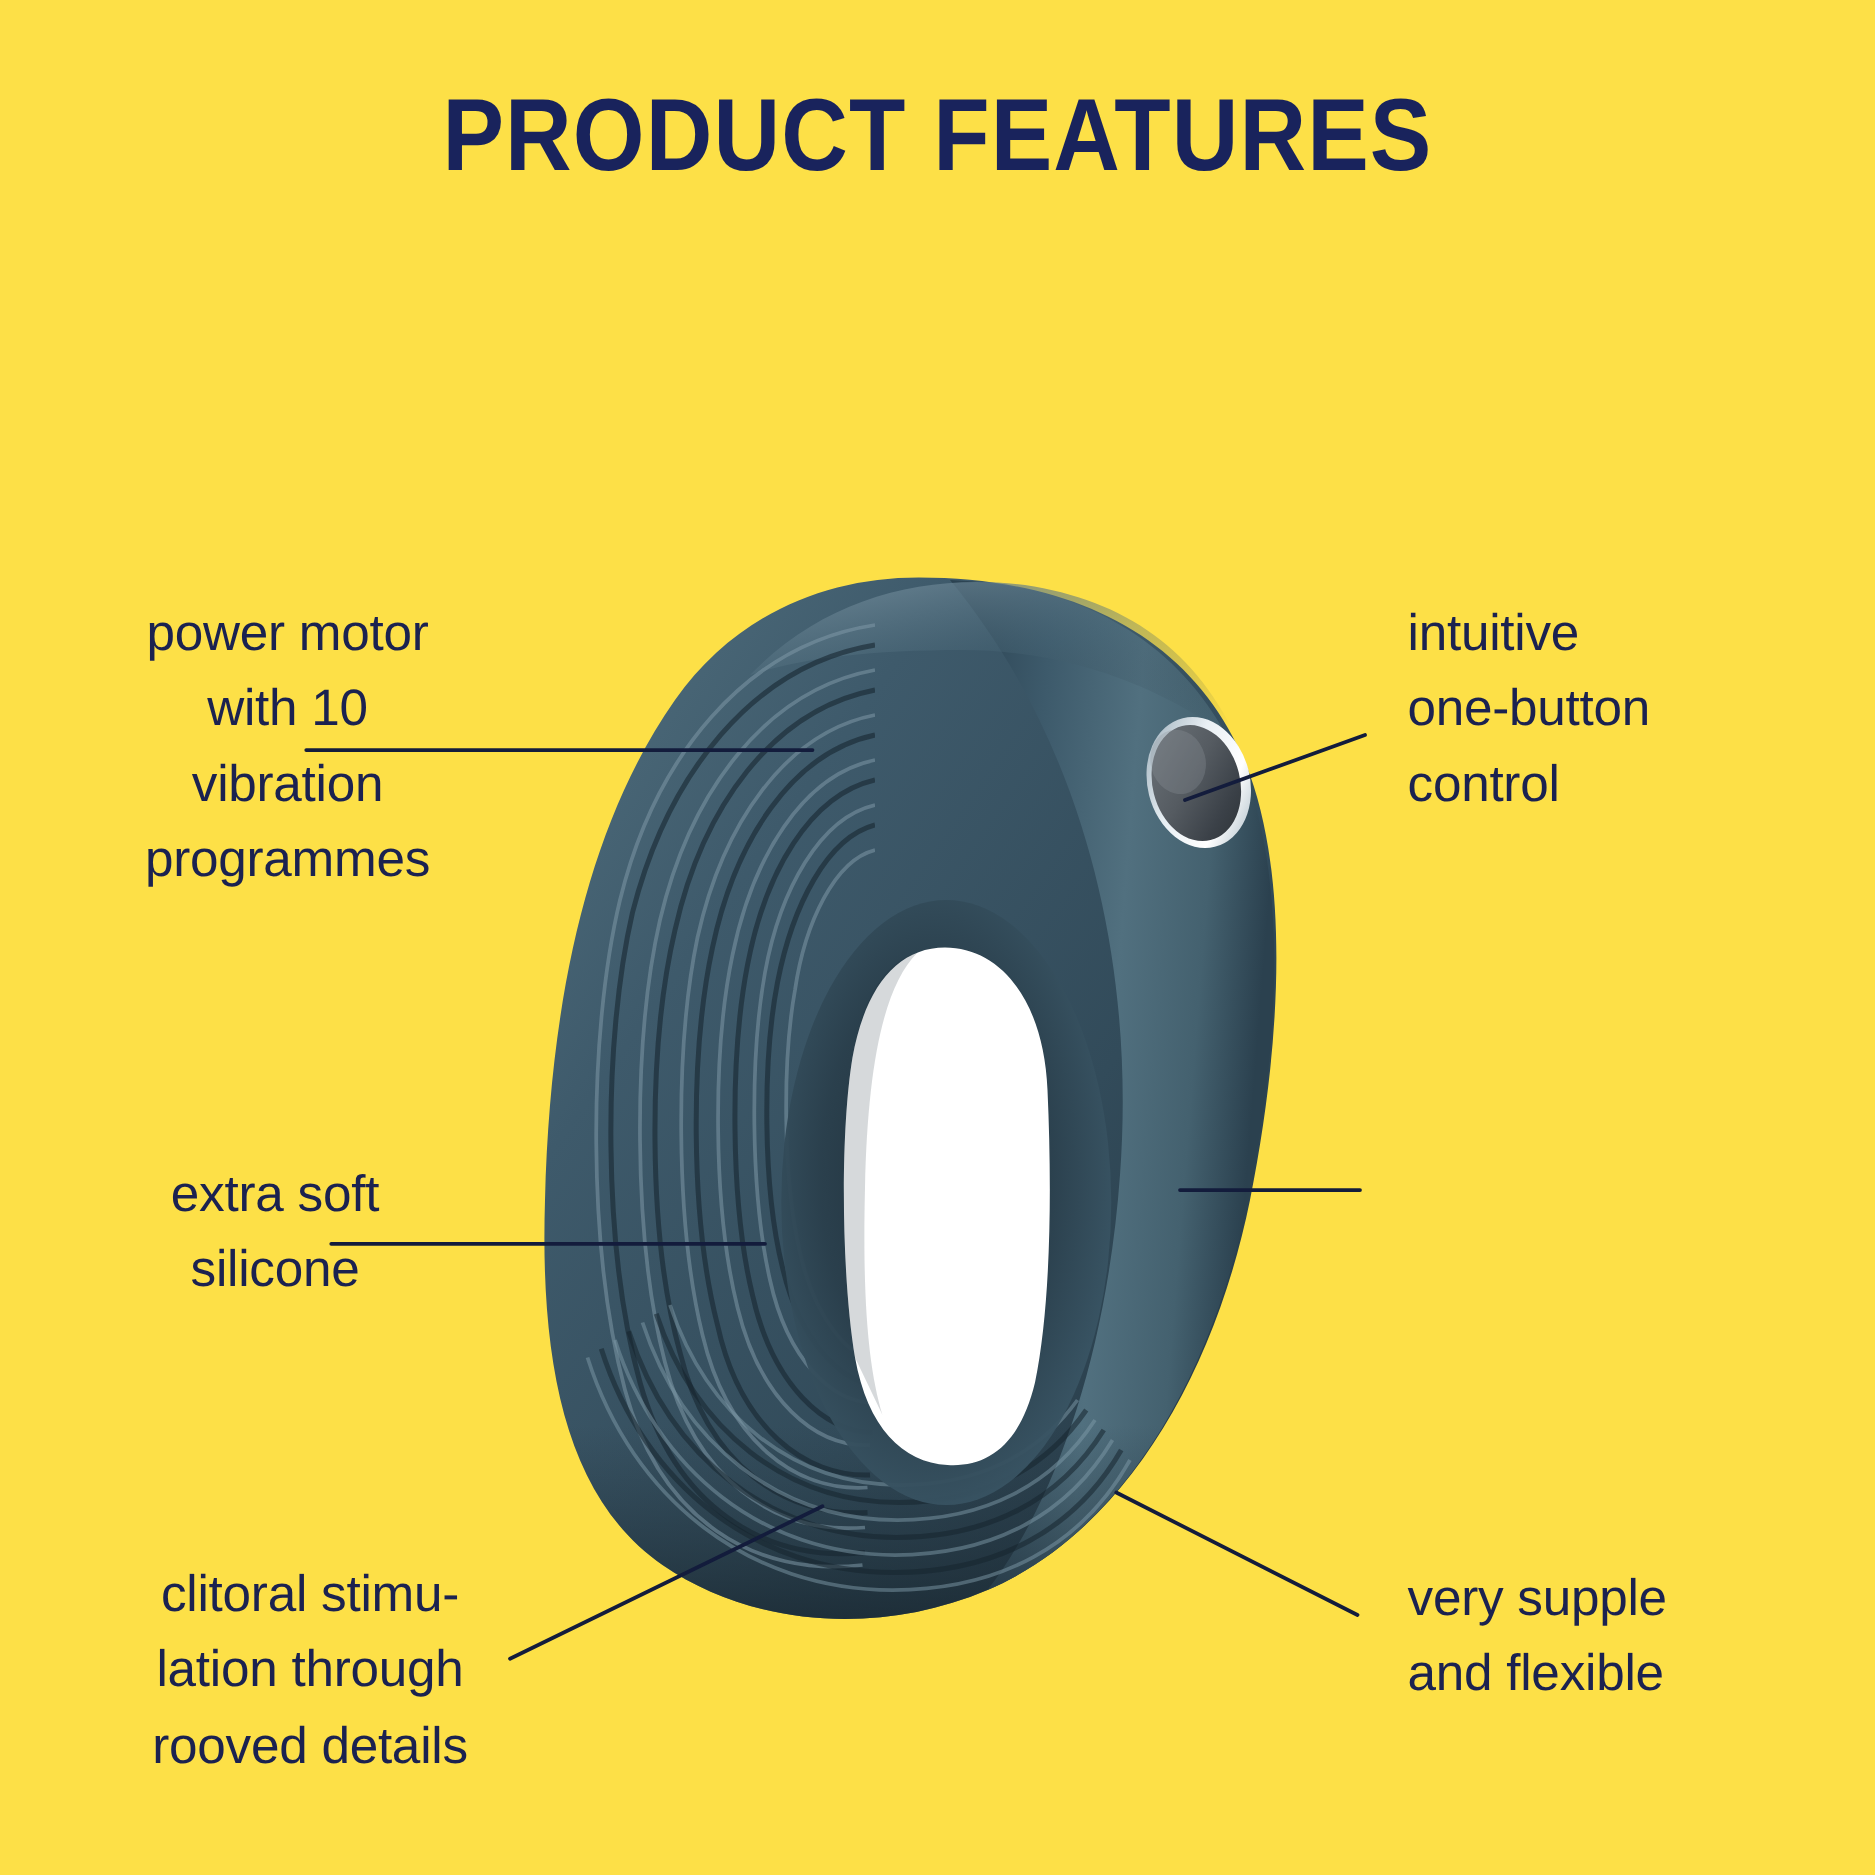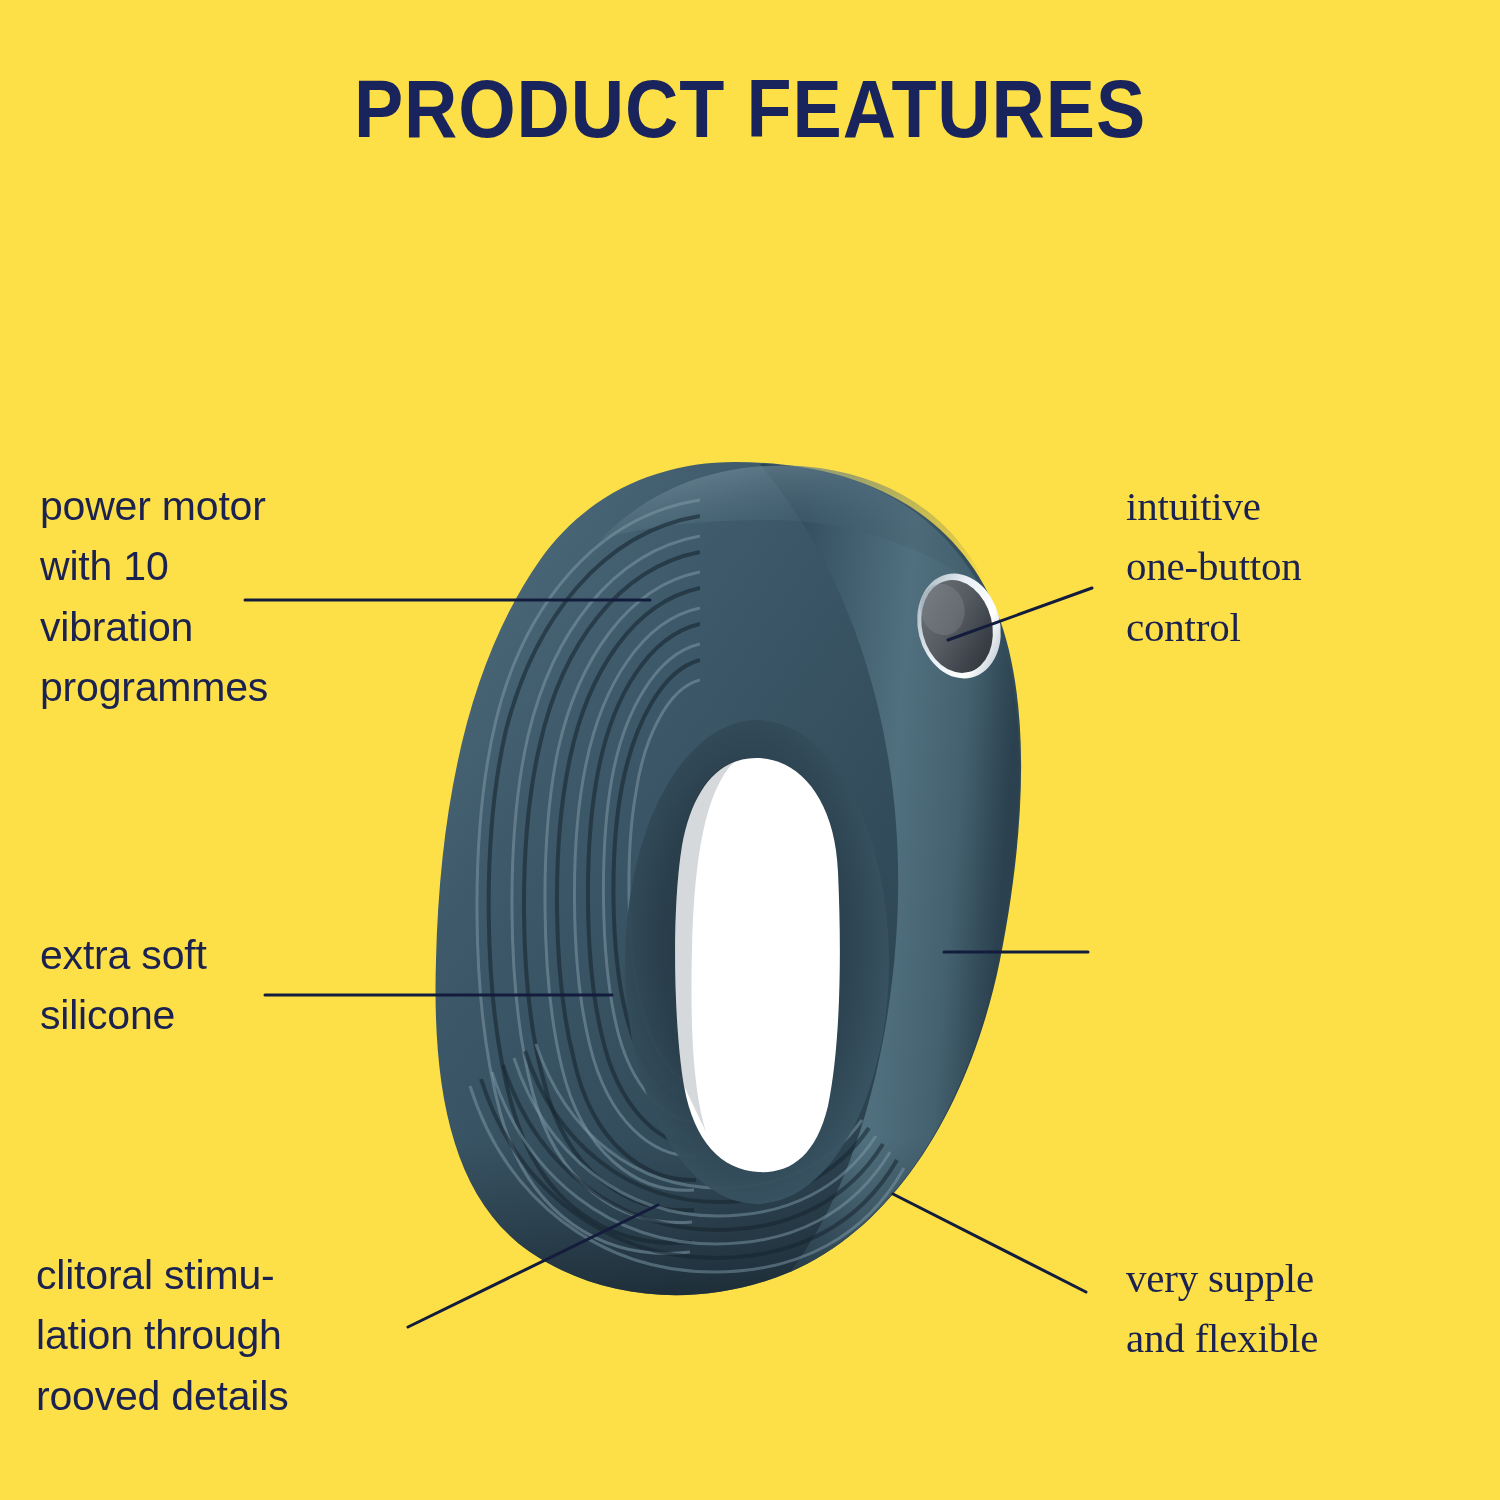--- a/index.html
+++ b/index.html
@@ -34,26 +34,26 @@
   .label {
     position:absolute;
     font-family:"Liberation Sans", sans-serif;
     font-weight:normal;
     font-size:41px;
     line-height:1.47;
     color:#1b2250;
     letter-spacing:-0.2px;
     white-space:pre-line;
   }
-  .label.left  { text-align:left; }
-  .label.right { text-align:left;font-family:Liberation Serif, serif; }
+  .label.left  { text-align:center; }
+  .label.right { text-align:left; }
 
   #lbl-power    { left:40px;  top:476px;  width:380px; }
   #lbl-silicone { left:40px;  top:925px;  width:360px; }
-  #lbl-clitoral { left:36px;  top:1245px; width:400px; }
+  #lbl-clitoral { left:48px;  top:1245px; width:400px; }
 
   #lbl-intuitive{ left:1126px; top:476px;  width:360px; }
   #lbl-prolongs { left:1126px; top:792px;  width:370px; }
   #lbl-supple   { left:1126px; top:1248px; width:360px; }
 
   
   #stage {
     position:absolute; left:0; top:0;
     width:1500px; height:1500px;
     pointer-events:none;

